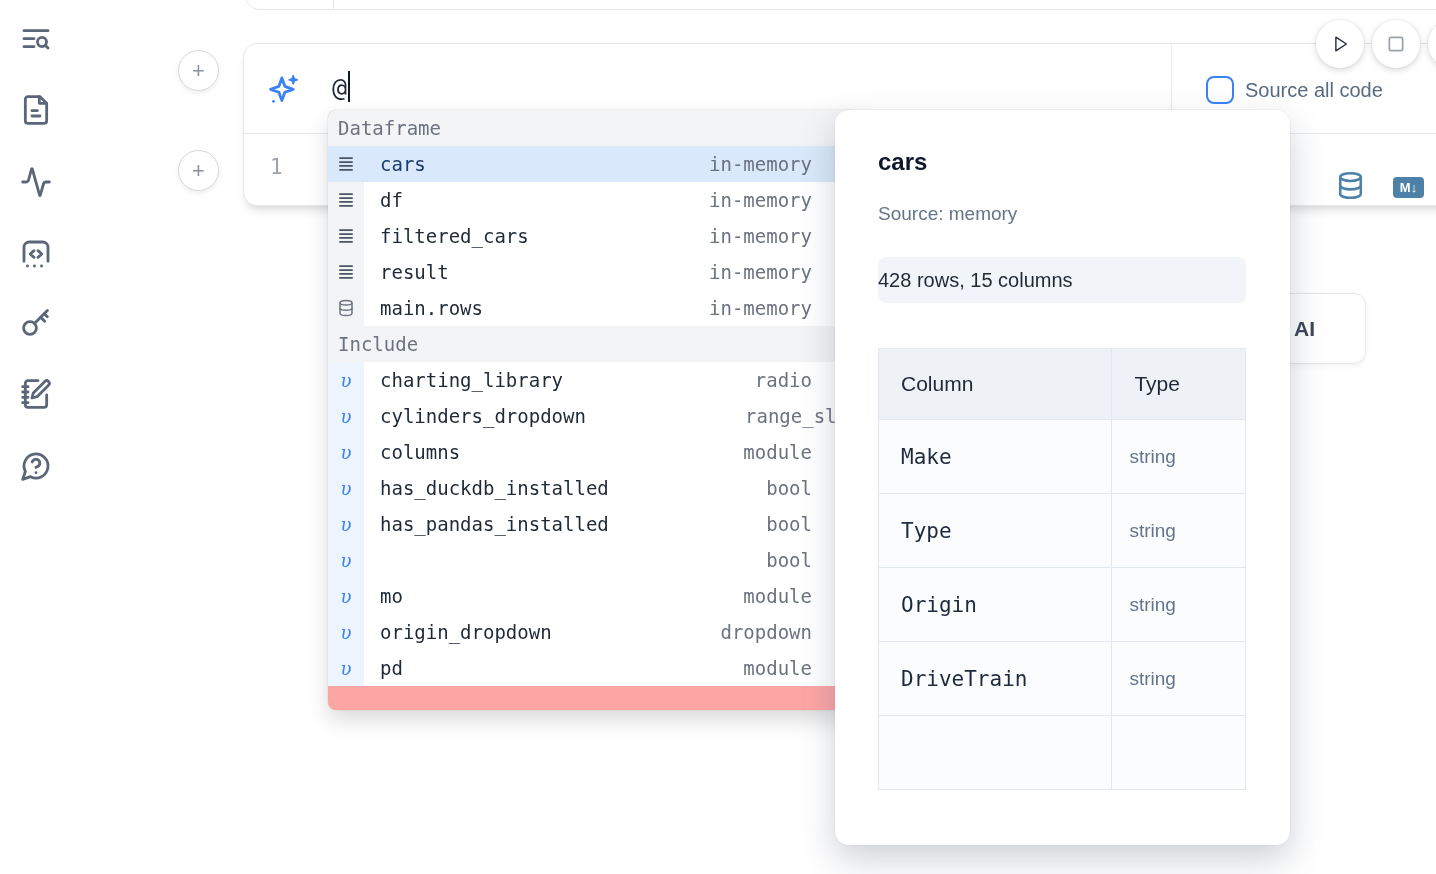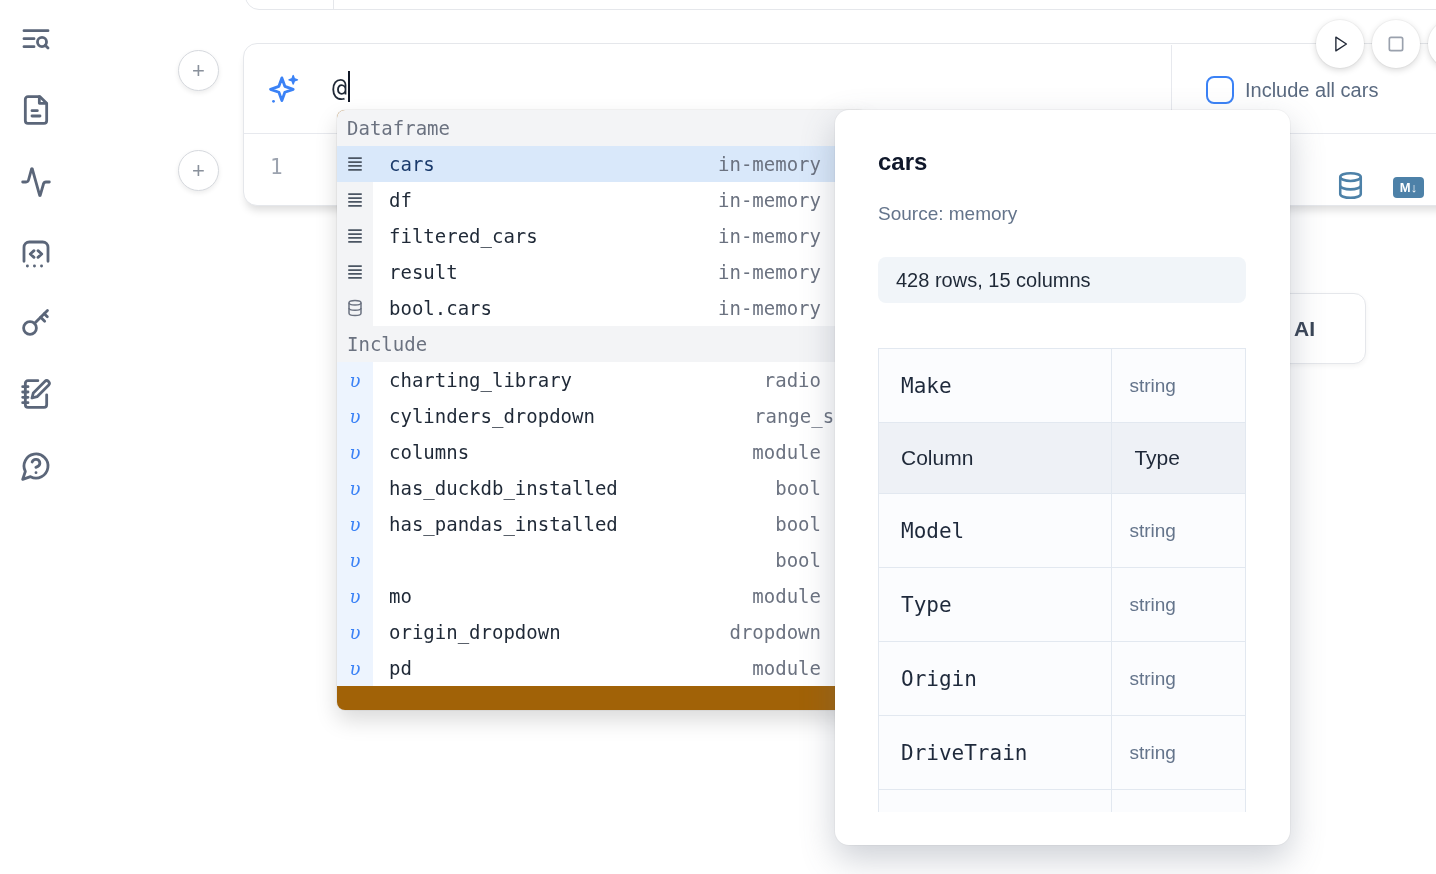--- a/index.html
+++ b/index.html
@@ -44,21 +44,21 @@
   .md-badge { position:absolute; left:1149px; top:42px; width:31px; height:21px; background:#4d81a8;
               border-radius:4px; color:#fff; font-weight:bold; font-size:13px; text-align:center;
               line-height:21px; cursor:pointer; letter-spacing:0; }
 
   
   .run-btn { position:absolute; top:20px; width:48px; height:48px; border-radius:50%; background:#fff;
              box-shadow:0 2px 7px rgba(0,0,0,.16), 0 0 0 1px rgba(0,0,0,.03); z-index:3;
              display:flex; align-items:center; justify-content:center; cursor:pointer; }
 
   
-  .dropdown { position:absolute; left:337px; top:110px; width:530px; height:600px; background:#a16207;
+  .dropdown { position:absolute; left:328px; top:110px; width:530px; height:600px; background:#fca5a5;
               border-radius:8px; box-shadow:0 10px 22px rgba(0,0,0,.15), 0 0 0 1px rgba(0,0,0,.04);
               overflow:hidden; z-index:5; font-family:"DejaVu Sans Mono", monospace; font-size:19px; }
   .dd-header { height:36px; background:#f3f4f6; color:#6b7280; display:flex; align-items:center;
                padding-left:10px; }
   .dd-row { height:36px; display:flex; align-items:center; padding-right:46px; background:#fff; cursor:pointer; }
   .dd-gutter { width:36px; height:36px; flex:none; background:#f3f4f6; display:flex;
                align-items:center; justify-content:center; }
   .dd-row.variable .dd-gutter { background:#edf4fe; }
   .dd-row.selected { background:#d9e8fa; }
   .dd-row.selected .dd-gutter { background:#d9e8fa; }
@@ -76,21 +76,21 @@
             box-shadow:0 2px 5px rgba(0,0,0,.05); }
 
   
   .panel { position:absolute; left:835px; top:110px; width:455px; height:735px; background:#fff;
            border-radius:14px; box-shadow:0 14px 34px rgba(90,100,120,.30), 0 0 0 1px rgba(0,0,0,.03);
            z-index:6; }
   .panel-title { position:absolute; left:43px; top:38px; font-size:24px; font-weight:bold; color:#0f172a; }
   .panel-source { position:absolute; left:43px; top:93px; font-size:19px; color:#64748b; }
   .panel-badge { position:absolute; left:43px; top:147px; width:368px; height:46px; background:#f1f5f9;
                  border-radius:8px; font-size:20px; color:#1f2937; display:flex; align-items:center;
-                 padding-left:18px; }
+                 }
   .panel-table-wrap { position:absolute; left:43px; top:238px; width:368px; height:464px; overflow:hidden; }
   .ptable { border-collapse:collapse; width:368px; }
   .ptable th, .ptable td { border:1px solid #e2e8f0; text-align:left; }
   .ptable th { height:71px; background:#eef1f6; font-size:21px; font-weight:normal; color:#1e2838;
                padding-left:22px; }
   .ptable td { height:74px; background:#fbfcfe; }
   .ptable td.c-name { font-family:"DejaVu Sans Mono", monospace; font-size:21px; color:#1e293b;
                       padding-left:22px; width:234px; }
   .ptable td.c-type { font-size:19px; color:#64748b; padding-left:17px; width:134px; }
 </style>
@@ -159,21 +159,21 @@
 <div class="cell">
   <div class="ai-row">
     <svg class="sparkles" viewBox="0 0 24 24" fill="none" stroke="#3b82f6" stroke-width="2" stroke-linejoin="round" stroke-linecap="round">
       <path d="M10.5 3.5 12.6 9.4 18.5 11.5 12.6 13.6 10.5 19.5 8.4 13.6 2.5 11.5 8.4 9.4 Z"></path>
       <path d="M18.5 1.8 19.3 4 21.5 4.8 19.3 5.6 18.5 7.8 17.7 5.6 15.5 4.8 17.7 4 Z" fill="#3b82f6" stroke-width="1"></path>
       <circle cx="4.6" cy="20" r="1" fill="#3b82f6" stroke="none"></circle>
     </svg>
     <div class="ai-text"><span>@</span><span class="caret"></span></div>
     <div class="ai-divider"></div>
     <div class="checkbox"></div>
-    <div class="checkbox-label">Include all cars</div>
+    <div class="checkbox-label">Source all code</div>
   </div>
   <div class="editor-row">
     <div class="line-no">1</div>
     <div class="db-tool">
       <svg viewBox="0 0 24 24">
           <ellipse cx="12" cy="5" rx="8.5" ry="3.2"></ellipse>
           <path d="M3.5 5v14c0 1.8 3.8 3.2 8.5 3.2s8.5-1.4 8.5-3.2V5"></path>
           <path d="M3.5 12c0 1.8 3.8 3.2 8.5 3.2s8.5-1.4 8.5-3.2"></path>
         </svg>
     </div>
@@ -238,21 +238,21 @@
 
 
   <div class="dd-row">
     <span class="dd-gutter">
         <svg class="dd-db" viewBox="0 0 24 24">
           <ellipse cx="12" cy="5" rx="8" ry="3"></ellipse>
           <path d="M4 5v14c0 1.7 3.6 3 8 3s8-1.3 8-3V5"></path>
           <path d="M4 12c0 1.7 3.6 3 8 3s8-1.3 8-3"></path>
         </svg>
       </span>
-    <span class="dd-name">bool.cars</span>
+    <span class="dd-name">main.rows</span>
     <span class="dd-type">in-memory</span>
   </div>
 
   <div class="dd-header">Include</div>
 
   <div class="dd-row variable">
     <span class="dd-gutter">
         <span class="var-glyph">υ</span>
       </span>
     <span class="dd-name">charting_library</span>
@@ -316,32 +316,28 @@
 </div>
 
 <div class="panel">
   <div class="panel-title">cars</div>
   <div class="panel-source">Source: memory</div>
   <div class="panel-badge">428 rows, 15 columns</div>
   <div class="panel-table-wrap">
     <table class="ptable">
       <tbody>
           <tr>
+        <th>Column</th>
+        <th>Type</th>
+      </tr>
+      <tr>
         <td class="c-name">Make</td>
         <td class="c-type">string</td>
       </tr>
       <tr>
-        <th>Column</th>
-        <th>Type</th>
-      </tr>
-      <tr>
-        <td class="c-name">Model</td>
-        <td class="c-type">string</td>
-      </tr>
-      <tr>
         <td class="c-name">Type</td>
         <td class="c-type">string</td>
       </tr>
       <tr>
         <td class="c-name">Origin</td>
         <td class="c-type">string</td>
       </tr>
       <tr>
         <td class="c-name">DriveTrain</td>
         <td class="c-type">string</td>

